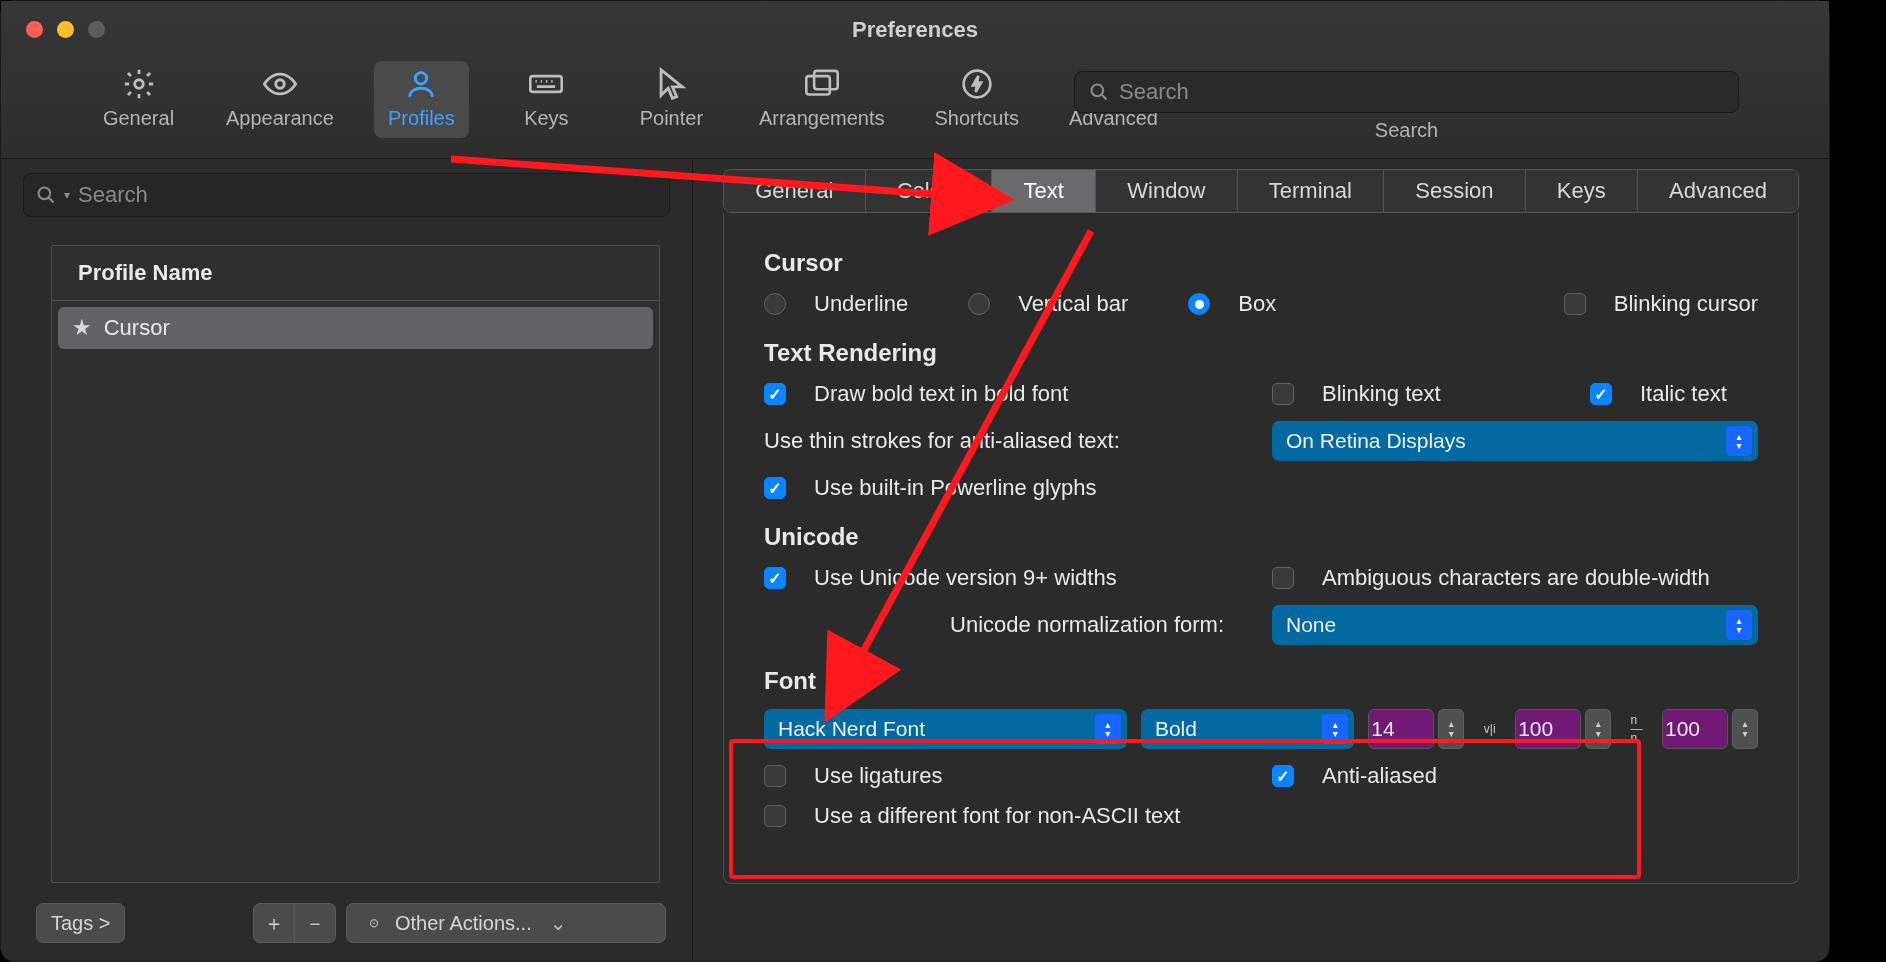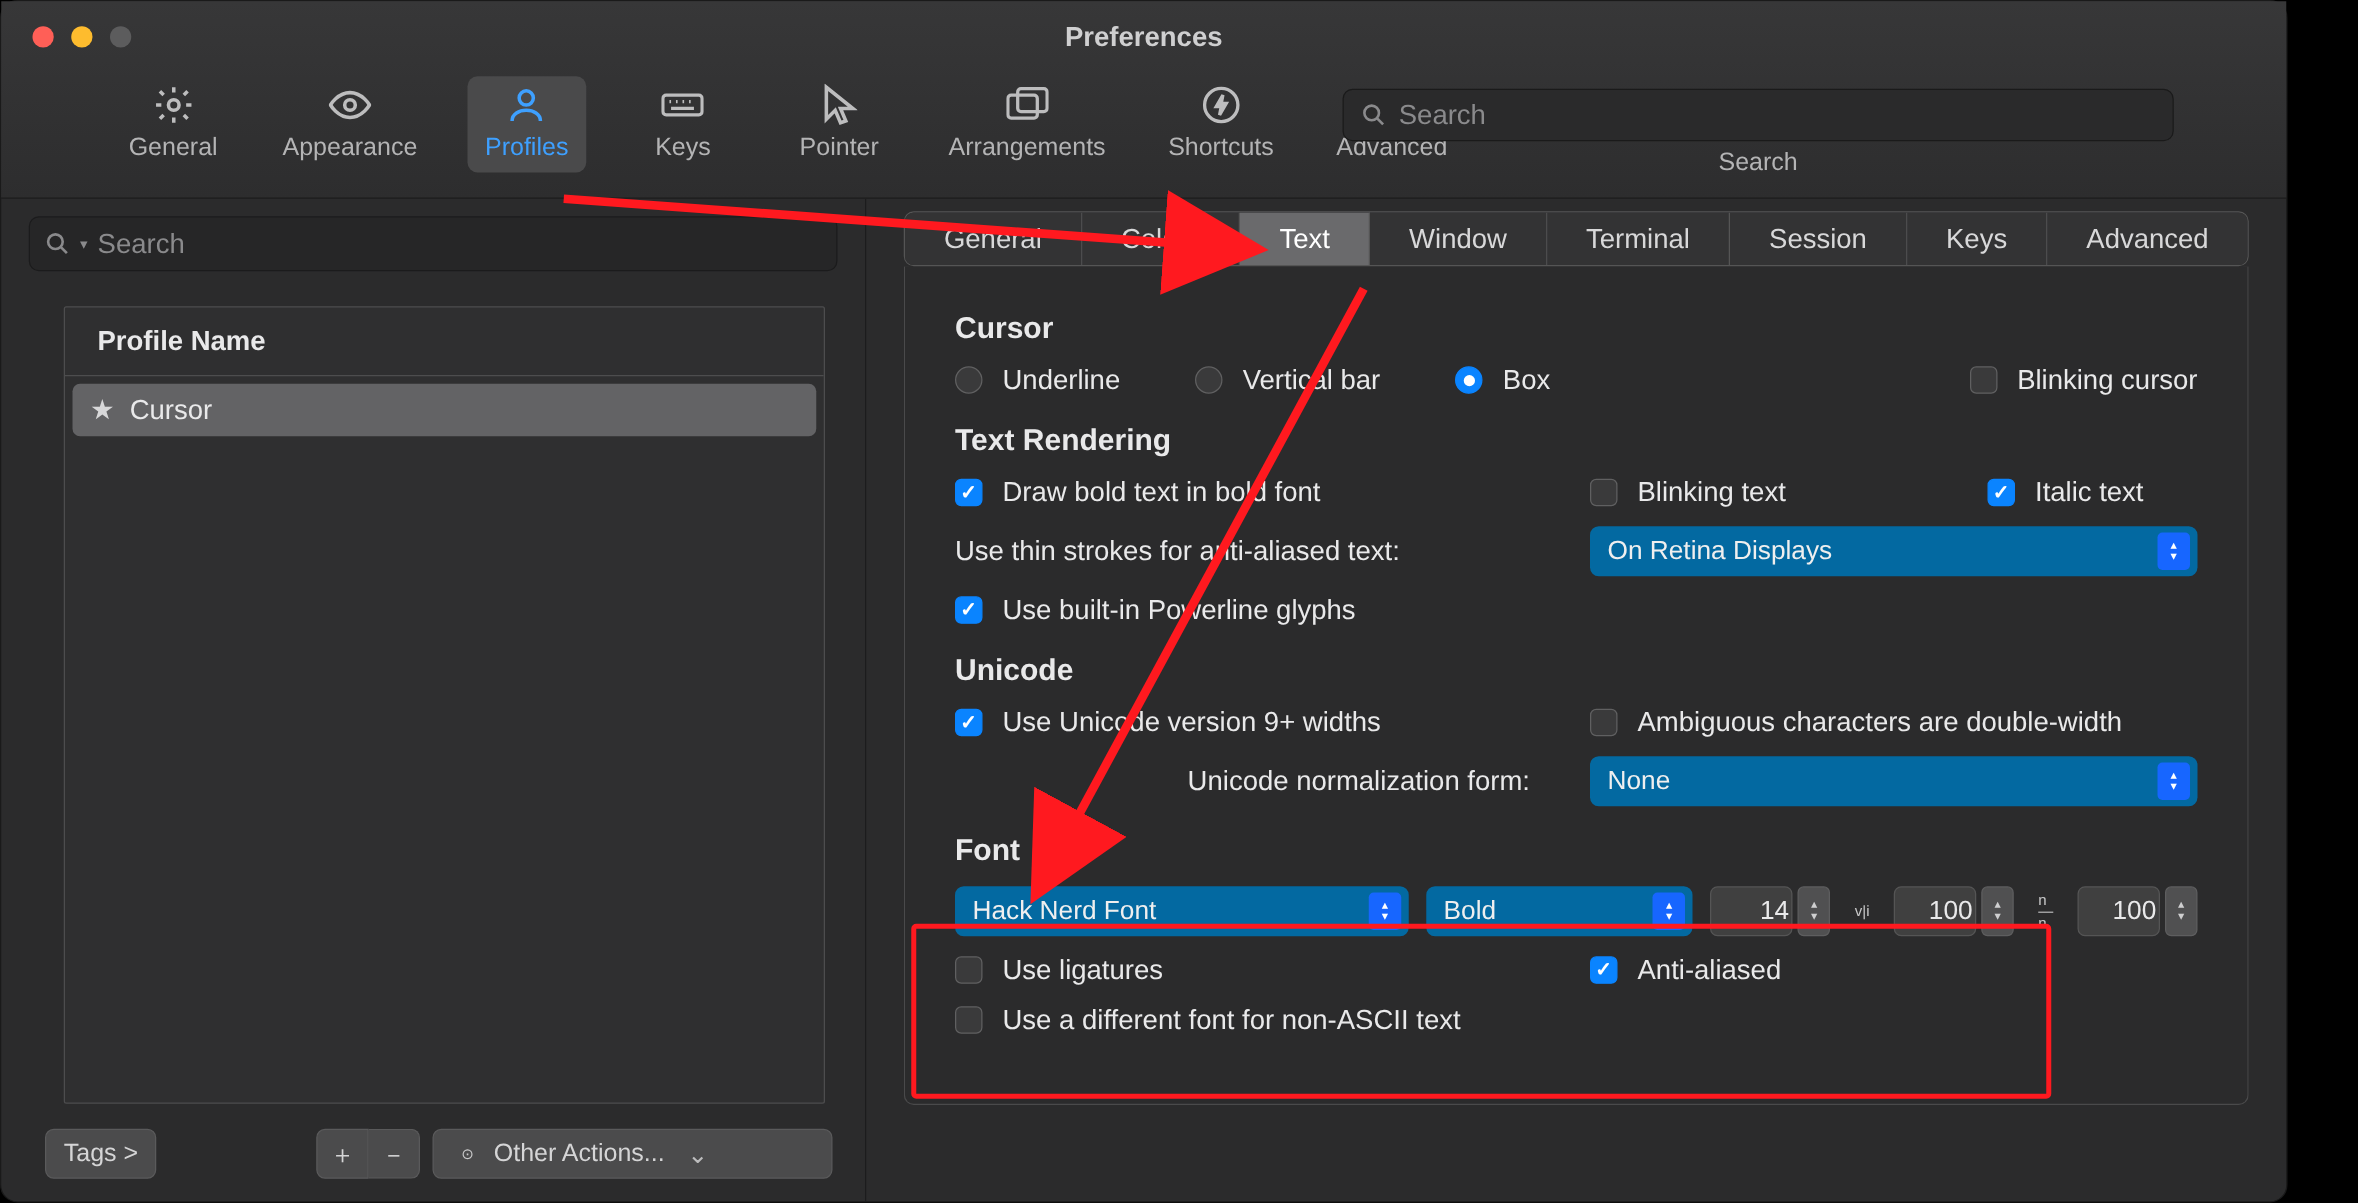--- a/index.html
+++ b/index.html
@@ -140,21 +140,21 @@
   .panel{
     border:1px solid #4a4a4b;border-top:none;border-radius:0 0 8px 8px;
     margin-top:-28px;padding:26px 40px 40px 40px;
   }
   .sec-title{font-weight:700;font-size:24px;margin:22px 0 14px;}
   .sec-title:first-child{margin-top:10px;}
   .row{display:flex;align-items:center;gap:38px;margin:8px 0 14px;}
   .row.wide{justify-content:space-between;}
 
   
-  .radio,.check{display:inline-flex;align-items:center;gap:16px;font-size:22px;}
+  .radio,.check{display:inline-flex;align-items:center;gap:28px;font-size:22px;}
   .radio .dot{
     width:22px;height:22px;border-radius:50%;background:#3a3a3b;border:1px solid #606061;
     display:flex;align-items:center;justify-content:center;
   }
   .radio.sel .dot{background:var(--accent);border-color:var(--accent);}
   .radio.sel .dot::after{content:"";width:9px;height:9px;border-radius:50%;background:#fff;}
   .check .box{
     width:22px;height:22px;border-radius:5px;background:#3a3a3b;border:1px solid #606061;
     display:flex;align-items:center;justify-content:center;font-size:16px;color:#fff;font-weight:800;
   }
@@ -168,22 +168,22 @@
   }
   .popup .arrows{
     margin-left:auto;width:26px;height:30px;background:#1766ff;border-radius:4px;
     display:flex;flex-direction:column;align-items:center;justify-content:center;
     color:#fff;font-size:10px;line-height:9px;
   }
   .stepper{
     display:flex;align-items:center;gap:4px;
   }
   .stepper input{
-    width:66px;height:40px;background:#404040;border:1px solid #555;border-radius:6px;
-    color:#e9e9ea;font-size:21px;text-align:right;
+    width:66px;height:40px;background:#701a75;border:1px solid #555;border-radius:6px;
+    color:#e9e9ea;font-size:21px;text-align:left;
   }
   .stepper .ud{
     width:26px;height:40px;background:#505051;border:1px solid #5e5e5f;border-radius:5px;
     display:flex;flex-direction:column;align-items:center;justify-content:center;
     font-size:10px;line-height:10px;color:#cfcfd0;
   }
   .mini-ico{
     width:26px;height:26px;display:inline-flex;align-items:center;justify-content:center;
     color:#c9c9ca;font-size:12px;
   }

